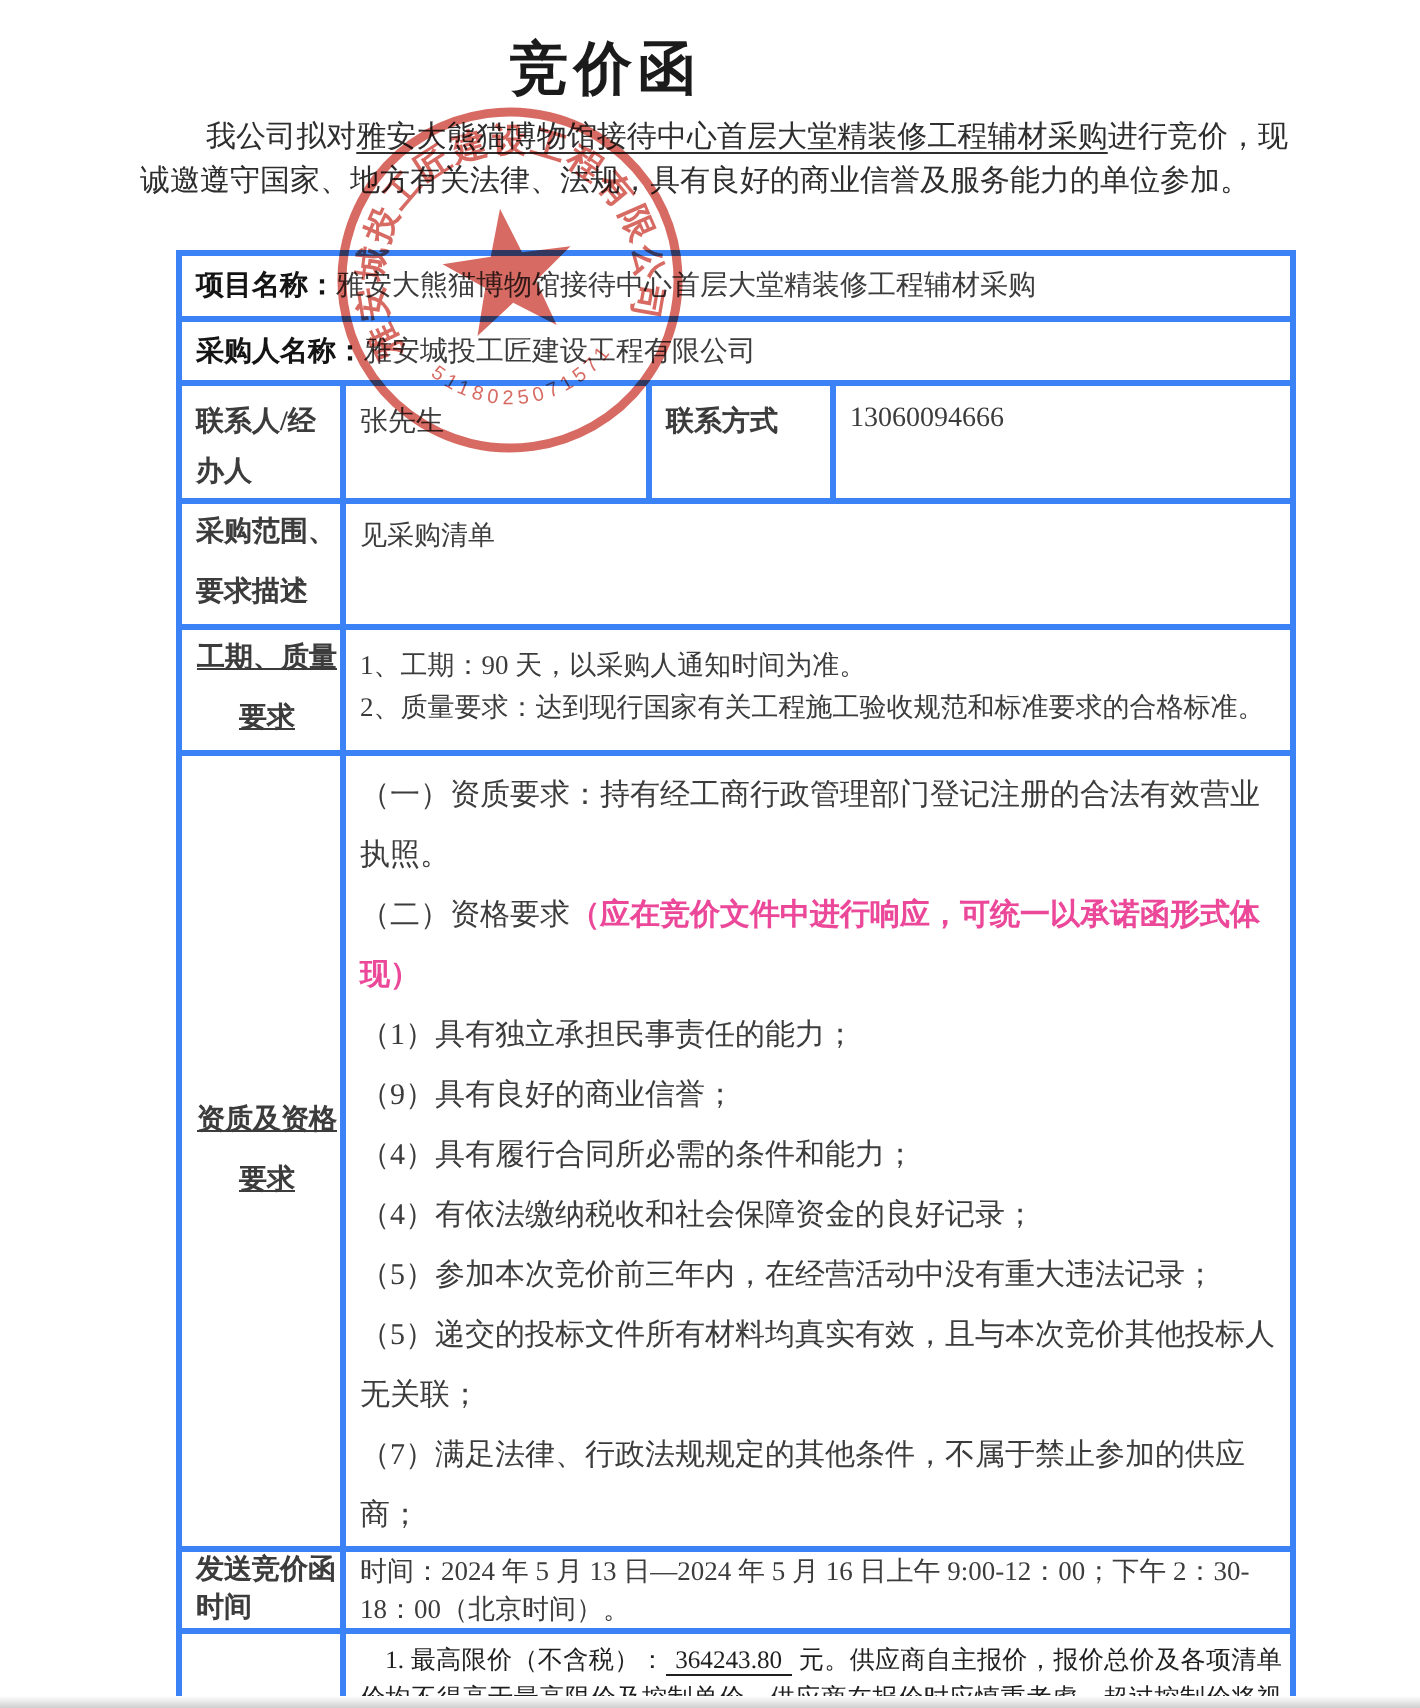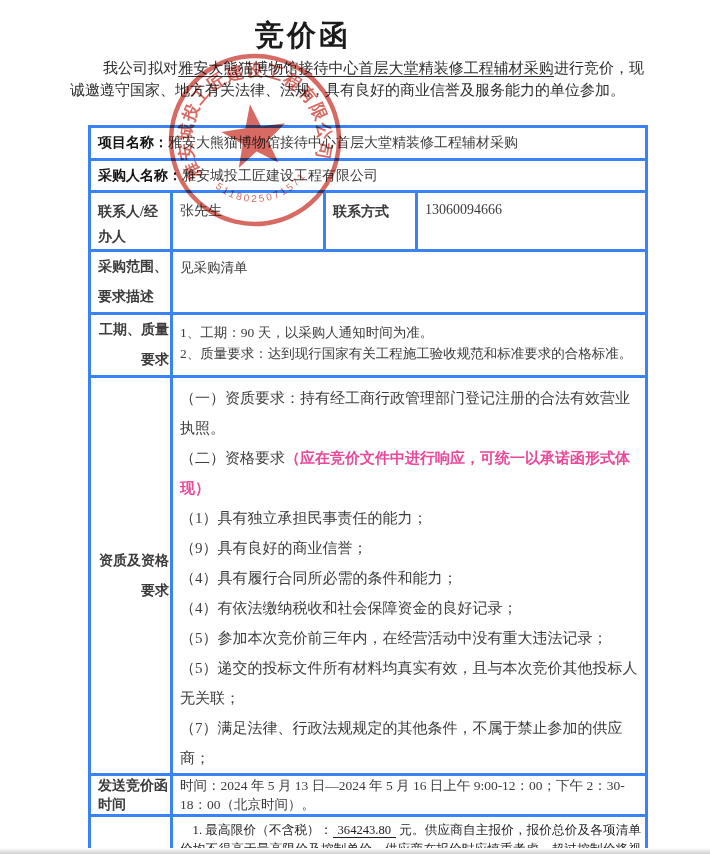--- a/index.html
+++ b/index.html
@@ -37,21 +37,21 @@
     vertical-align:middle;
     overflow:hidden;
   }
   td.lbl{font-weight:bold;color:#141414;white-space:pre-line;}
   .inline-lbl{font-weight:bold;color:#141414;}
   td.content{padding-left:13px;}
   
   tr.r3 td{vertical-align:top;padding-top:9px;}
   tr.r3 td.lbl{line-height:25px;padding-top:6px;}
   tr.r5 td.lbl, tr.r6 td.lbl, tr.r7 td.lbl{line-height:30px;}
-  tr.r6 td.lbl, tr.r7 td.lbl{text-align:right;}
+  tr.r6 td.lbl, tr.r7 td.lbl{text-align:center;text-decoration:underline;}
   tr.r5 td.content{vertical-align:top;padding-top:7px;font-size:13.5px;}
   tr.r6 td.content{vertical-align:top;padding-top:7px;font-size:13.5px;line-height:21px;}
   tr.r6 td.content p{margin:0;}
   tr.r7 td.content{vertical-align:top;padding-top:5px;font-size:15px;line-height:30px;padding-right:2px;}
   tr.r7 td.content p{margin:0;}
   tr.r7 strong{color:#ec4899;}
   tr.r8 td.lbl{line-height:19px;}
   tr.r8 td.content{font-size:13.5px;line-height:19px;}
   tr.r9 td.content{vertical-align:top;padding-top:4px;font-size:12.6px;line-height:18.8px;padding-right:4px;}
   tr.r9 td.content p{margin:0;text-indent:1em;text-align:justify;}

